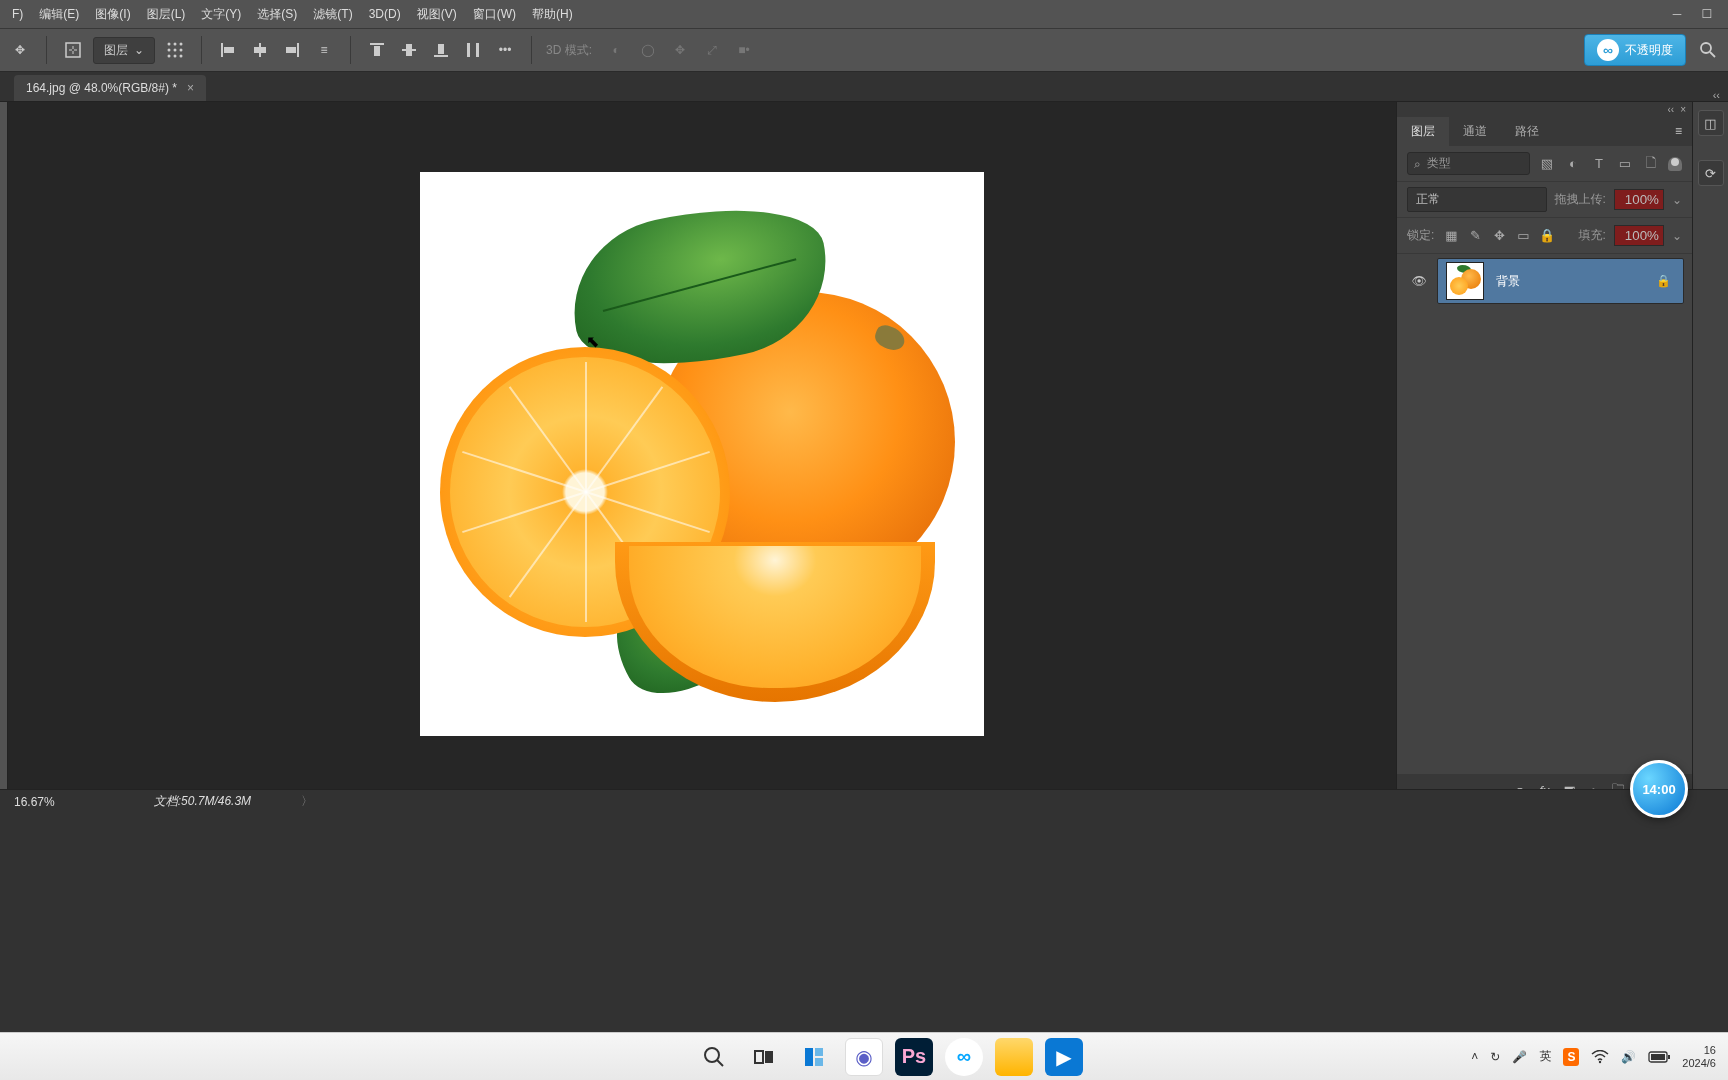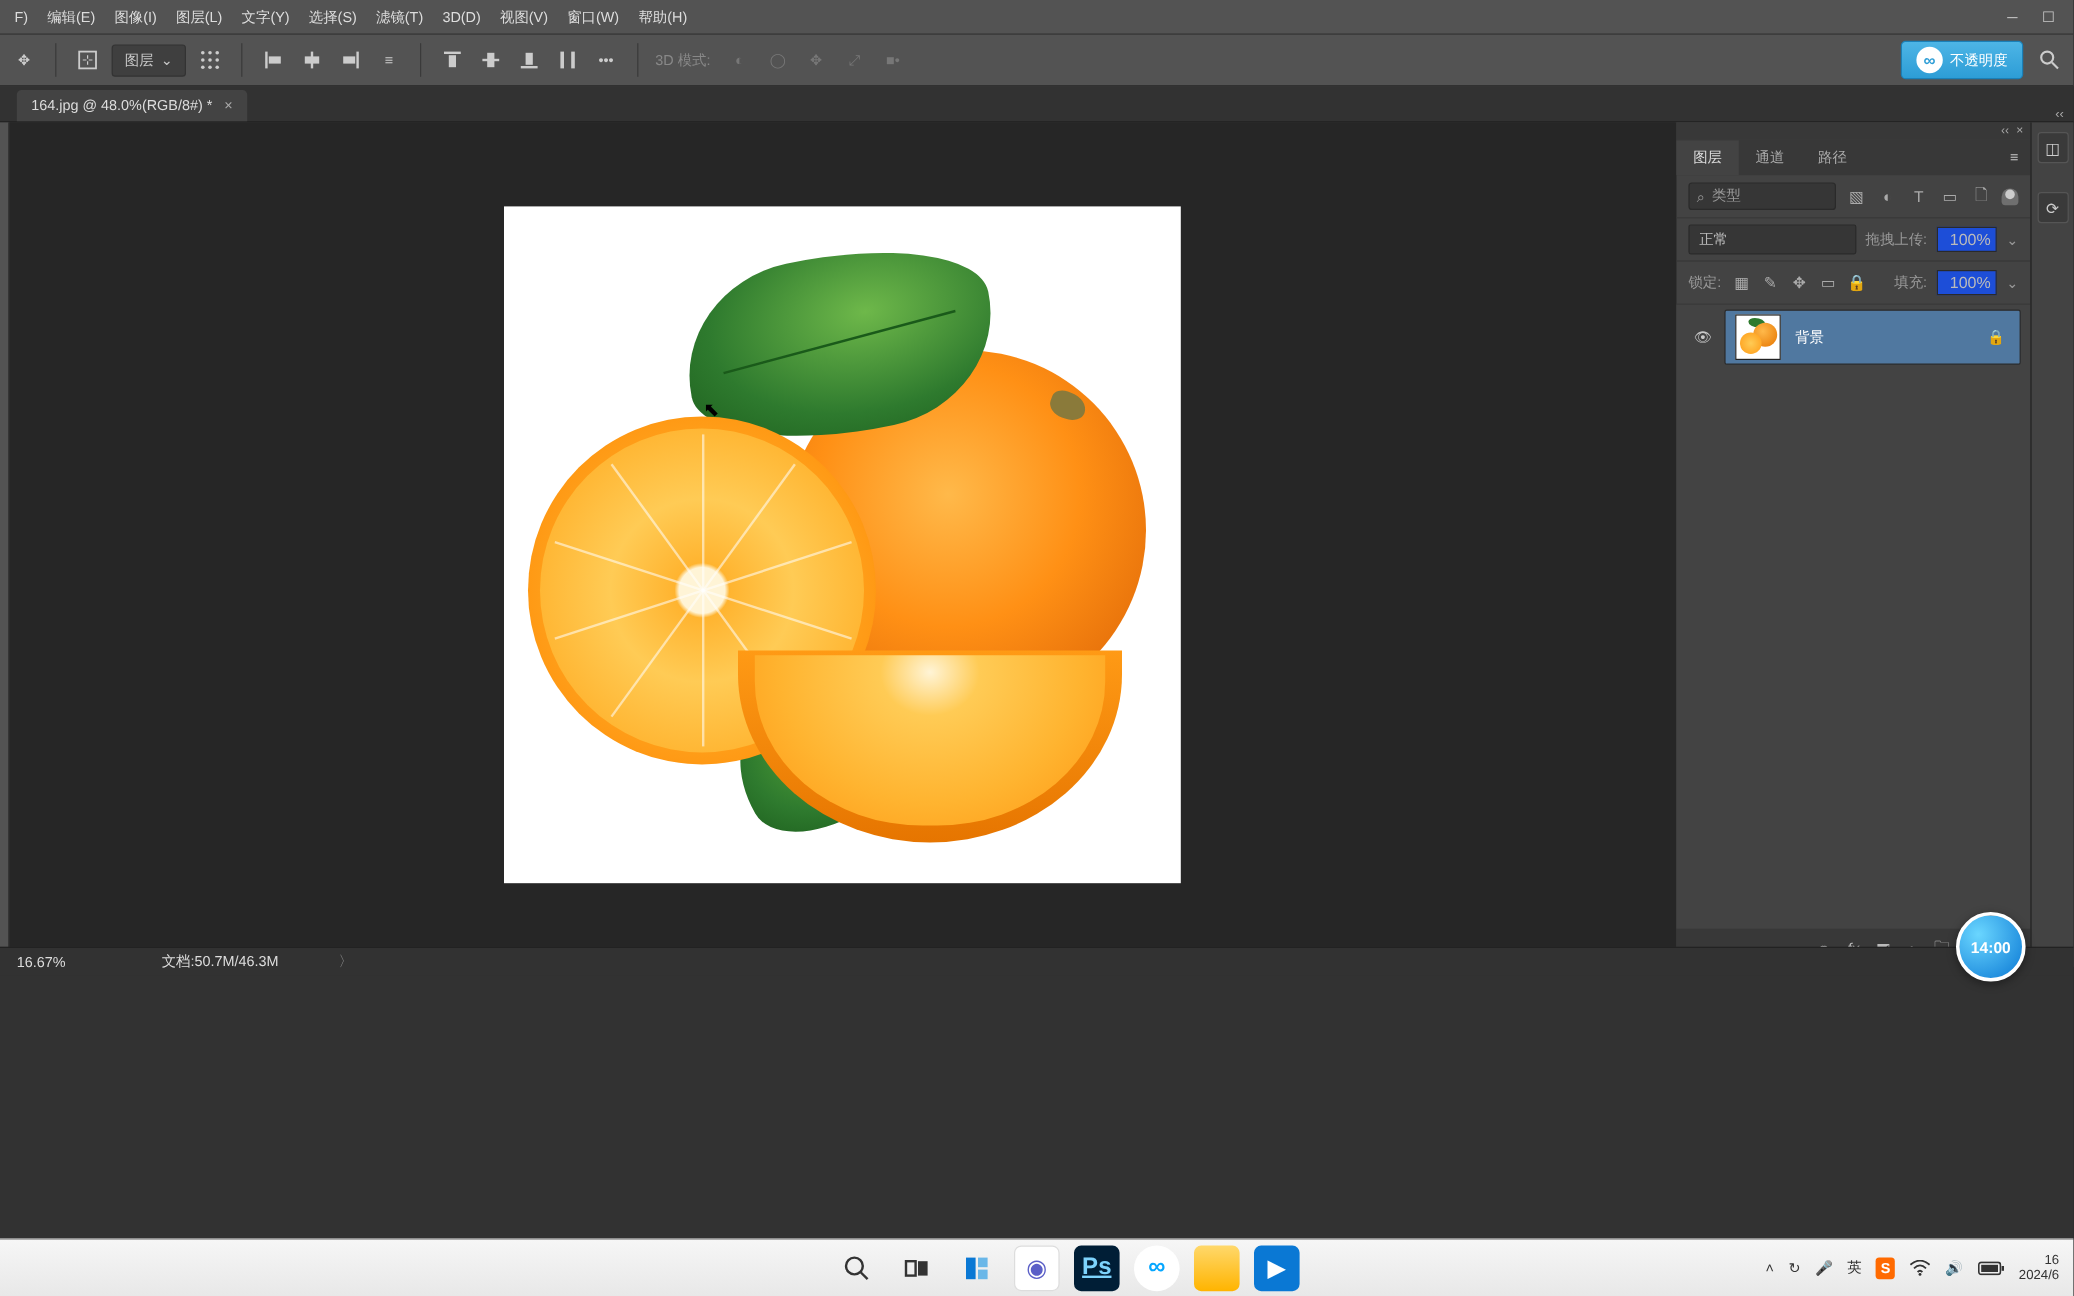--- a/index.html
+++ b/index.html
@@ -60,52 +60,52 @@
 .panel-tab.active { background: #434343; color: #ddd; }
 .panel-tabs .tab-menu { margin-left: auto; padding: 0 10px; cursor: pointer; }
 .panel-row { display: flex; align-items: center; height: 36px; padding: 0 10px; gap: 8px; border-bottom: 1px solid #383838; }
 .panel-row .search-type { flex: 1; display: flex; align-items: center; background: #363636; border: 1px solid #2a2a2a; border-radius: 3px; padding: 2px 6px; gap: 6px; color: #999; }
 .panel-row .type-icons { display: flex; gap: 8px; color: #aaa; }
 .filter-icon { width: 18px; height: 18px; display:flex; align-items:center; justify-content:center; cursor:pointer; font-size:13px; }
 .filter-toggle { width: 14px; height: 14px; background:#6f6f6f; border-radius: 7px 7px 3px 3px; position:relative; cursor:pointer; }
 .filter-toggle::after { content:""; position:absolute; top:1px; left:3px; width:8px; height:8px; background:#ccc; border-radius:50%; }
 .panel-row select, .panel-row .sel { background: #363636; border: 1px solid #2a2a2a; color: #bbb; padding: 3px 8px; border-radius: 2px; }
 .panel-row .label { color: #999; }
-.panel-row .pct { width: 50px; background: #1d4ed8; border: 1px solid #2a2a2a; color: #bbb; padding: 2px 4px; text-align: right; }
+.panel-row .pct { width: 50px; background: #7f1d1d; border: 1px solid #2a2a2a; color: #bbb; padding: 2px 4px; text-align: right; }
 .lock-icons { display: flex; gap: 6px; color: #aaa; }
 .lock-icons span { width:18px; height:18px; display:flex; align-items:center; justify-content:center; cursor:pointer; font-size:13px; }
 .layer-list { flex: 1; overflow-y: auto; background: #434343; padding: 4px 8px; }
 .layer-item { display: flex; align-items: center; height: 46px; background: #5a5a5a; border: 1px solid #2a2a2a; border-radius: 2px; }
 .layer-item.selected { background: #5078a0; color: #fff; }
 .layer-vis { width: 28px; text-align: center; cursor: pointer; margin-right:4px; }
 .layer-thumb { width: 38px; height: 38px; background: #fff; border: 1px solid #222; margin: 0 8px; position: relative; overflow: hidden; }
 .layer-thumb .mini-orange1 { position: absolute; left: 14px; top: 6px; width: 20px; height: 20px; background: radial-gradient(circle at 40% 35%, #ffb94a, #e67500); border-radius: 50%; }
 .layer-thumb .mini-orange2 { position: absolute; left: 3px; top: 14px; width: 18px; height: 18px; background: radial-gradient(circle, #ffcb55, #ff9a15); border-radius: 50%; }
 .layer-thumb .mini-leaf { position: absolute; left: 10px; top: 2px; width: 14px; height: 8px; background: #2e7a2e; border-radius: 50% 80% 50% 80%; }
 .layer-name { flex: 1; padding-left: 4px; }
 .layer-lock { padding: 0 12px; }
 .panel-bottom { height: 32px; background: #383838; display: flex; align-items: center; justify-content: flex-end; gap: 14px; padding: 0 12px; color: #bbb; }
 .panel-bottom span { cursor: pointer; font-size:13px; }
 
 
 .statusbar { position:absolute; left:0; right:0; top:789px; height: 24px; background: #323232; border-top: 1px solid #222; display: flex; align-items: center; padding: 0 14px; gap: 40px; color: #ddd; }
-.statusbar .doc-info { margin-left: 40px; }
+.statusbar .doc-info { margin-left: 59px; font-style: italic; }
 .statusbar .chev { color: #888; margin-left: 10px; }
 
 
 .taskbar { position: absolute; bottom: 0; left: 0; right: 0; height: 48px; background: linear-gradient(#f6f6f6, #e8e8e8); border-top: 1px solid #ccc; display: flex; align-items: center; padding: 0 12px; }
 .taskbar .center-apps { position: absolute; left: 50%; transform: translateX(-50%); display: flex; gap: 12px; }
 .taskbar .app-icon { width: 38px; height: 38px; border-radius: 6px; display: flex; align-items: center; justify-content: center; font-size: 20px; cursor: pointer; }
 .taskbar .tray { margin-left: auto; display: flex; align-items: center; gap: 12px; color: #333; }
 .taskbar .tray .clock { text-align: right; font-size: 11px; line-height: 1.1; }
 .start-icon { background: linear-gradient(135deg,#0a78d4,#0a78d4); display:grid; grid-template-columns:1fr 1fr; grid-template-rows:1fr 1fr; gap:2px; padding:6px; }
 .start-icon div { background:#0a78d4; }
 .start-icon { background:transparent; }
 .start-icon div { background:#0a78d4; border-radius:1px; }
-.ps-icon { background: #001e36; color: #7dd3fc; font-weight: bold; font-size: 15px; text-decoration: underline; }
+.ps-icon { background: #001e36; color: #f9a8d4; font-weight: bold; font-size: 15px; }
 .folder-icon { background: linear-gradient(#ffd86b,#ffb400); }
 .record-badge { width: 58px; height: 58px; border-radius: 50%; background: radial-gradient(circle at 30% 30%, #6ad6ff, #0a78d4); color: #fff; display: flex; align-items: center; justify-content: center; font-size: 13px; font-weight: bold; position: absolute; right: 40px; top: 760px; border: 3px solid #fff; box-shadow: 0 2px 8px rgba(0,0,0,0.4); }
 
 svg { display: block; }
 </style>
 </head>
 <body>
 
 <div class="menubar">
   <span class="menu-item">F)</span>

